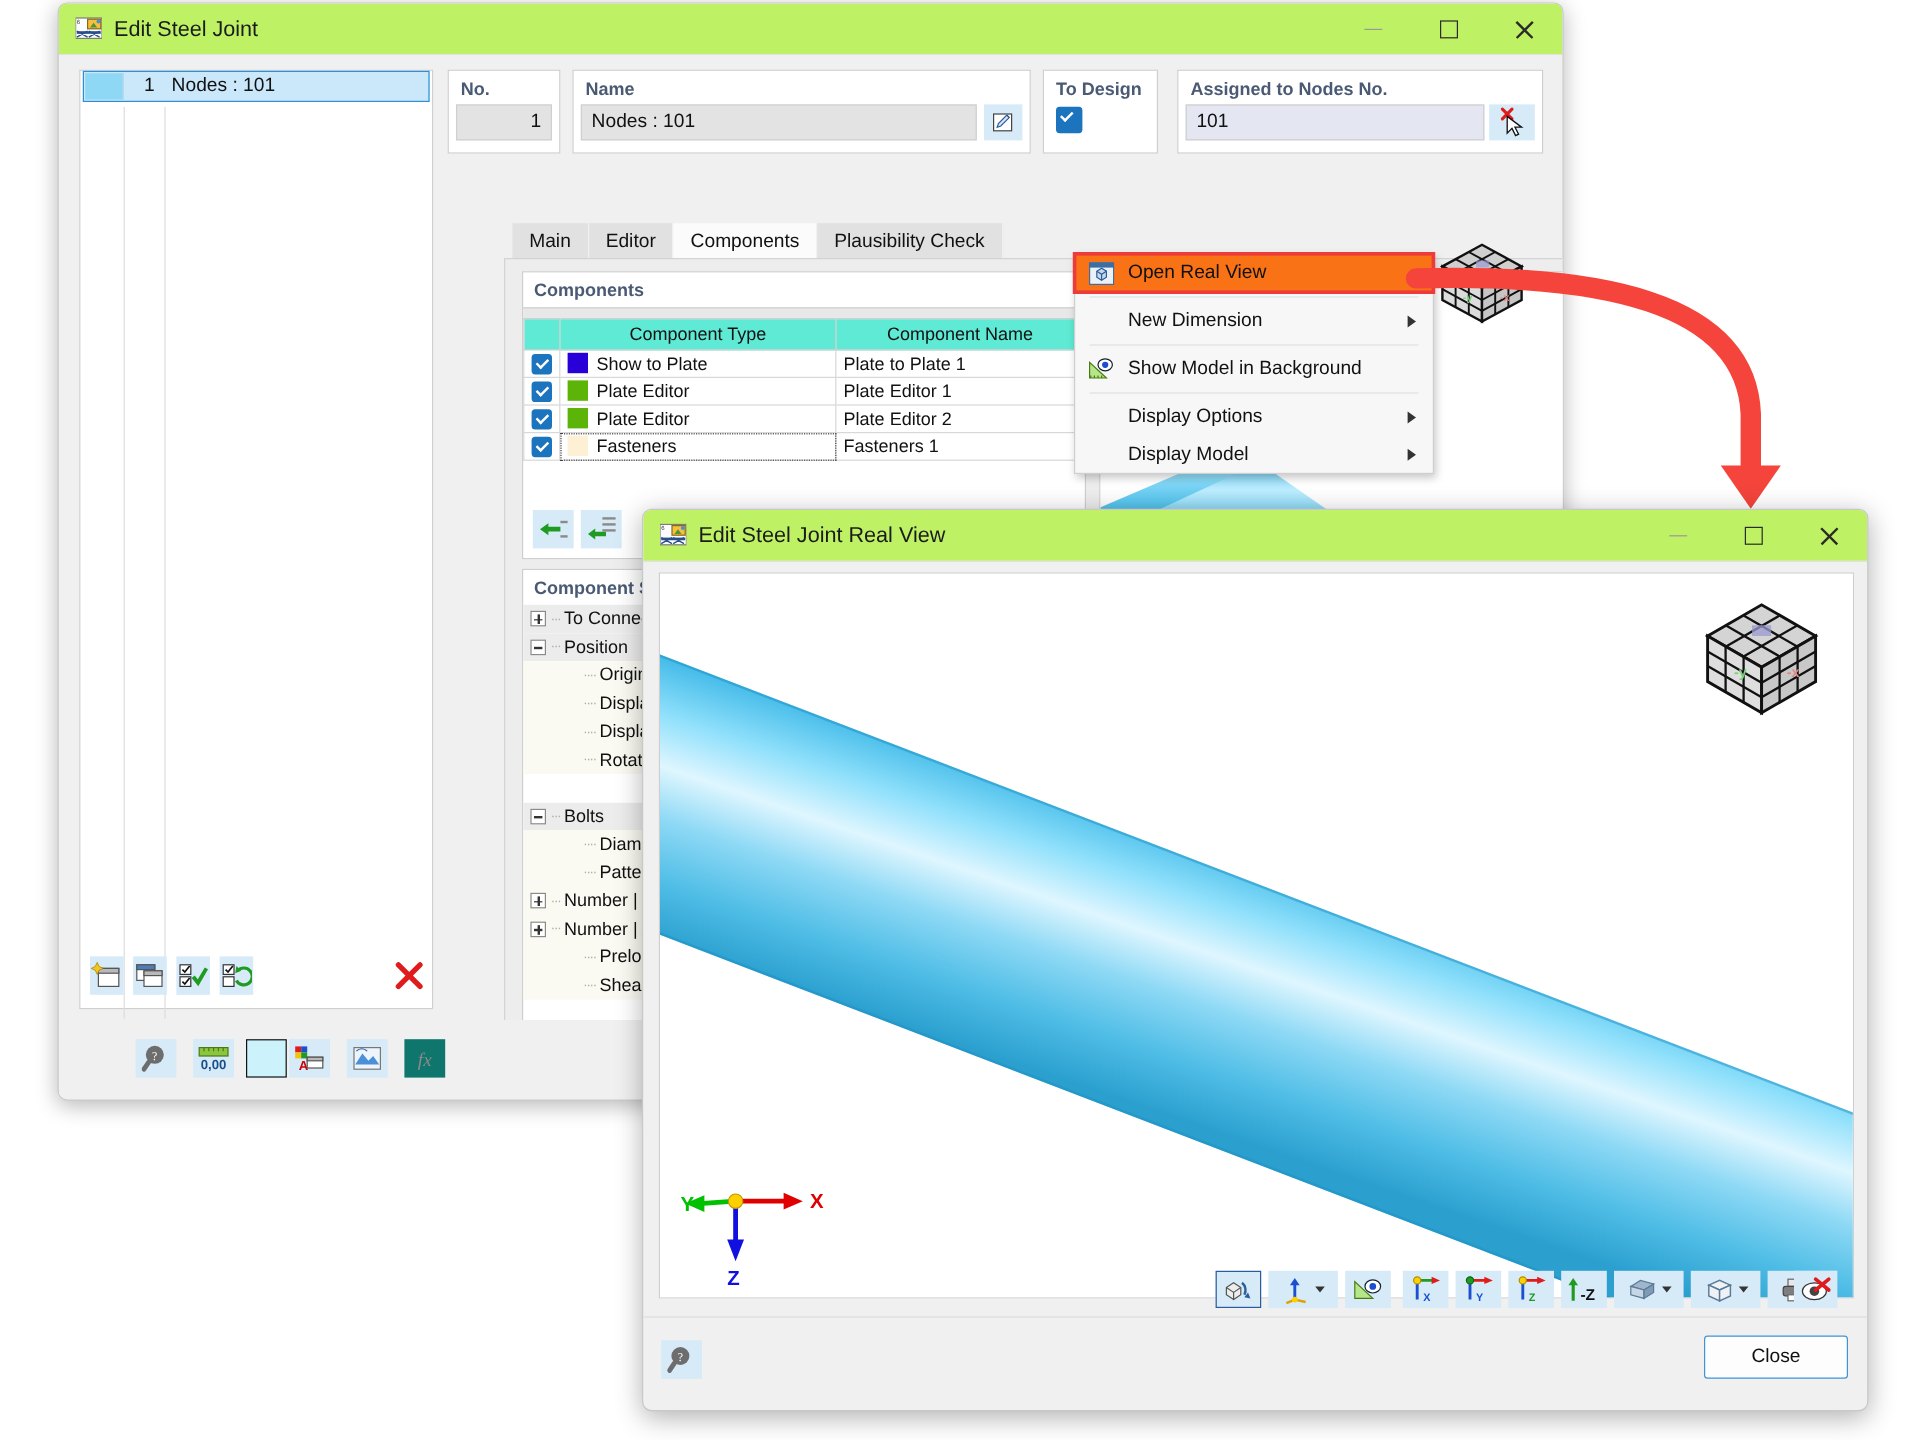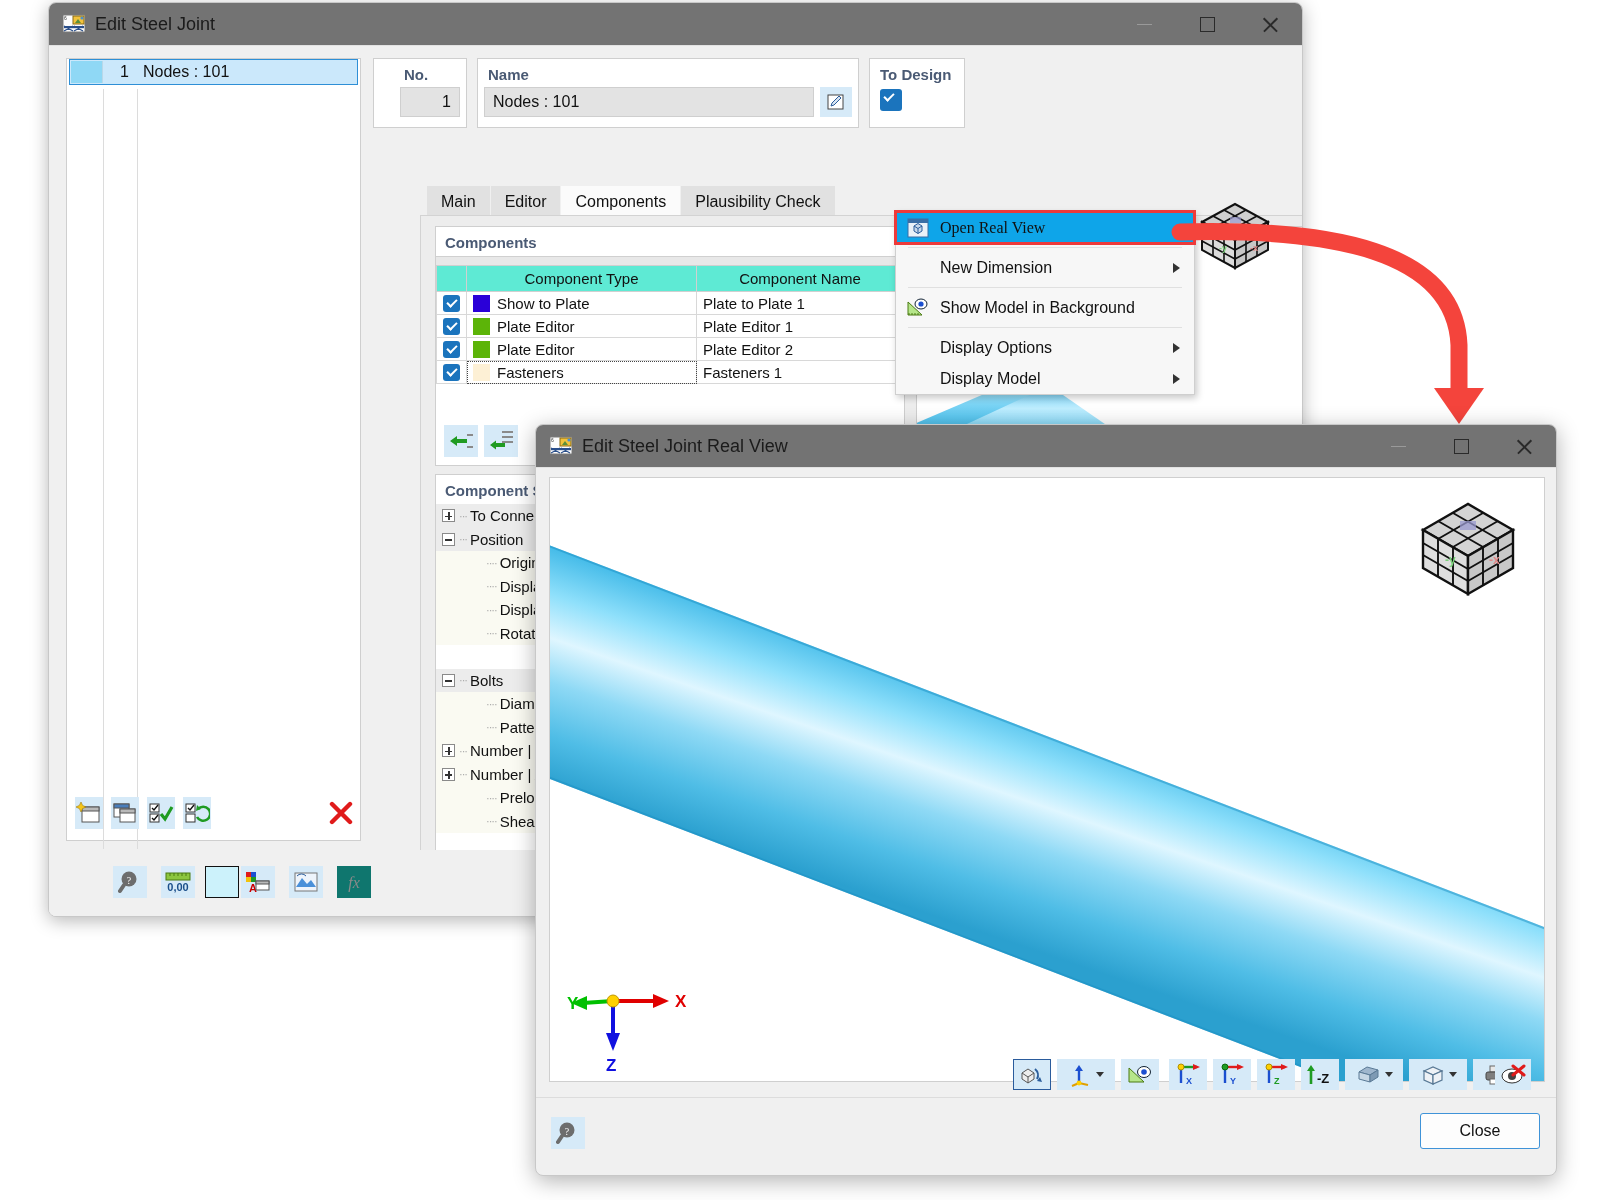--- a/index.html
+++ b/index.html
@@ -16,21 +16,21 @@
   .win-main {
     position: absolute; left: 48px; top: 2px;
     width: 1255px; height: 915px;
     background: #f0f0f0;
     border: 1px solid #c8c8c8;
     border-radius: 8px;
     box-shadow: 0 4px 18px rgba(0,0,0,.28);
     overflow: hidden;
   }
   .titlebar {
-    height: 43px; background: #737373;
+    height: 43px; background: #bef264;
     display: flex; align-items: center;
     border-bottom: 1px solid #e2e2e2;
     position: relative;
   }
   .title-ico {
     width: 22px; height: 20px; margin-left: 14px; margin-right: 10px;
     position: relative; flex: none;
   }
   .title-text { font-size: 18px; color: #1b1b1b; }
   .wctrls { position: absolute; right: 0; top: 0; height: 43px; display: flex; }
@@ -161,21 +161,21 @@
     box-shadow: 2px 3px 7px rgba(0,0,0,.22);
     font-size:16px; color:#111; z-index: 40;
   }
   .mi { height:31px; display:flex; align-items:center; position:relative; }
   .mi .mico { width:44px; display:flex; align-items:center; justify-content:center; flex:none; }
   .mi .mlbl { flex:1; }
   .mi .marrow {
     position:absolute; right:14px; top:11px;
     width:0;height:0;border-left:7px solid #333;border-top:5px solid transparent;border-bottom:5px solid transparent;
   }
-  .mi.sel { background:#0ea5e9;font-family:Liberation Serif, serif; }
+  .mi.sel { background:#f97316; }
   .mi-hl { outline: 3px solid #ed3a3a; outline-offset:-1px; }
   .msep { height:1px; background:#e0e0e0; margin:4px 12px; }
 
   
   .win-rv {
     position:absolute; left:535px; top:424px; width:1022px; height:752px;
     background:#f0f0f0; border:1px solid #c8c8c8; border-radius:8px;
     box-shadow: 0 5px 22px rgba(0,0,0,.3);
     overflow:hidden; z-index: 60;
   }
@@ -277,21 +277,21 @@
             </svg>
           </div>
           <div class="tb-btn plain" style="margin-left:108px">
             <svg width="26" height="24" viewBox="0 0 26 24">
               <path d="M4 3 L22 21 M22 3 L4 21" stroke="#e01b1b" stroke-width="4.4" stroke-linecap="round"></path>
             </svg>
           </div>
         </div>
       </div>
 
-      <div class="fld" style="left:324px; top:12px; width:94px; height:70px;padding-left:20px;">
+      <div class="fld" style="left:324px; top:12px; width:94px; height:70px;">
         <div class="fld-lbl">No.</div>
         <div class="inp right" style="margin:4px 6px 0 6px;">1</div>
       </div>
 
       <div class="fld" style="left:428px; top:12px; width:382px; height:70px;">
         <div class="fld-lbl">Name</div>
         <div style="display:flex; margin:4px 6px 0 6px; gap:6px;">
           <div class="inp" style="flex:1;">Nodes : 101</div>
           <div style="width:32px;height:30px;background:#d6eaf8;display:flex;align-items:center;justify-content:center;">
             <svg width="20" height="20" viewBox="0 0 20 20">
@@ -301,20 +301,32 @@
             </svg>
           </div>
         </div>
       </div>
 
       <div class="fld" style="left:820px; top:12px; width:96px; height:70px;">
         <div class="fld-lbl">To Design</div>
         <div style="padding:6px 0 0 10px;"><span class="chk" style="width:22px;height:22px;"></span></div>
       </div>
 
+      <div class="fld" style="left:932px; top:12px; width:305px; height:70px;">
+        <div class="fld-lbl">Assigned to Nodes No.</div>
+        <div style="display:flex; margin:4px 6px 0 6px; gap:4px;">
+          <div class="inp lav" style="flex:1;">101</div>
+          <div style="width:38px;height:30px;background:#d6eaf8;display:flex;align-items:center;justify-content:center;position:relative;">
+            <svg width="26" height="26" viewBox="0 0 26 26">
+              <path d="M5 2 L13 10 M13 2 L5 10" stroke="#e01b1b" stroke-width="2.6" stroke-linecap="round"></path>
+              <path d="M9 8 L9 22 L13 18 L16 24 L18.5 22.8 L15.5 17 L21 17 z" fill="#fff" stroke="#111" stroke-width="1.1"></path>
+            </svg>
+          </div>
+        </div>
+      </div>
 
       <div class="tabs">
         <div class="tab">Main</div>
         <div class="tab">Editor</div>
         <div class="tab active">Components</div>
         <div class="tab">Plausibility Check</div>
       </div>
 
       <div class="tabpane">
 

